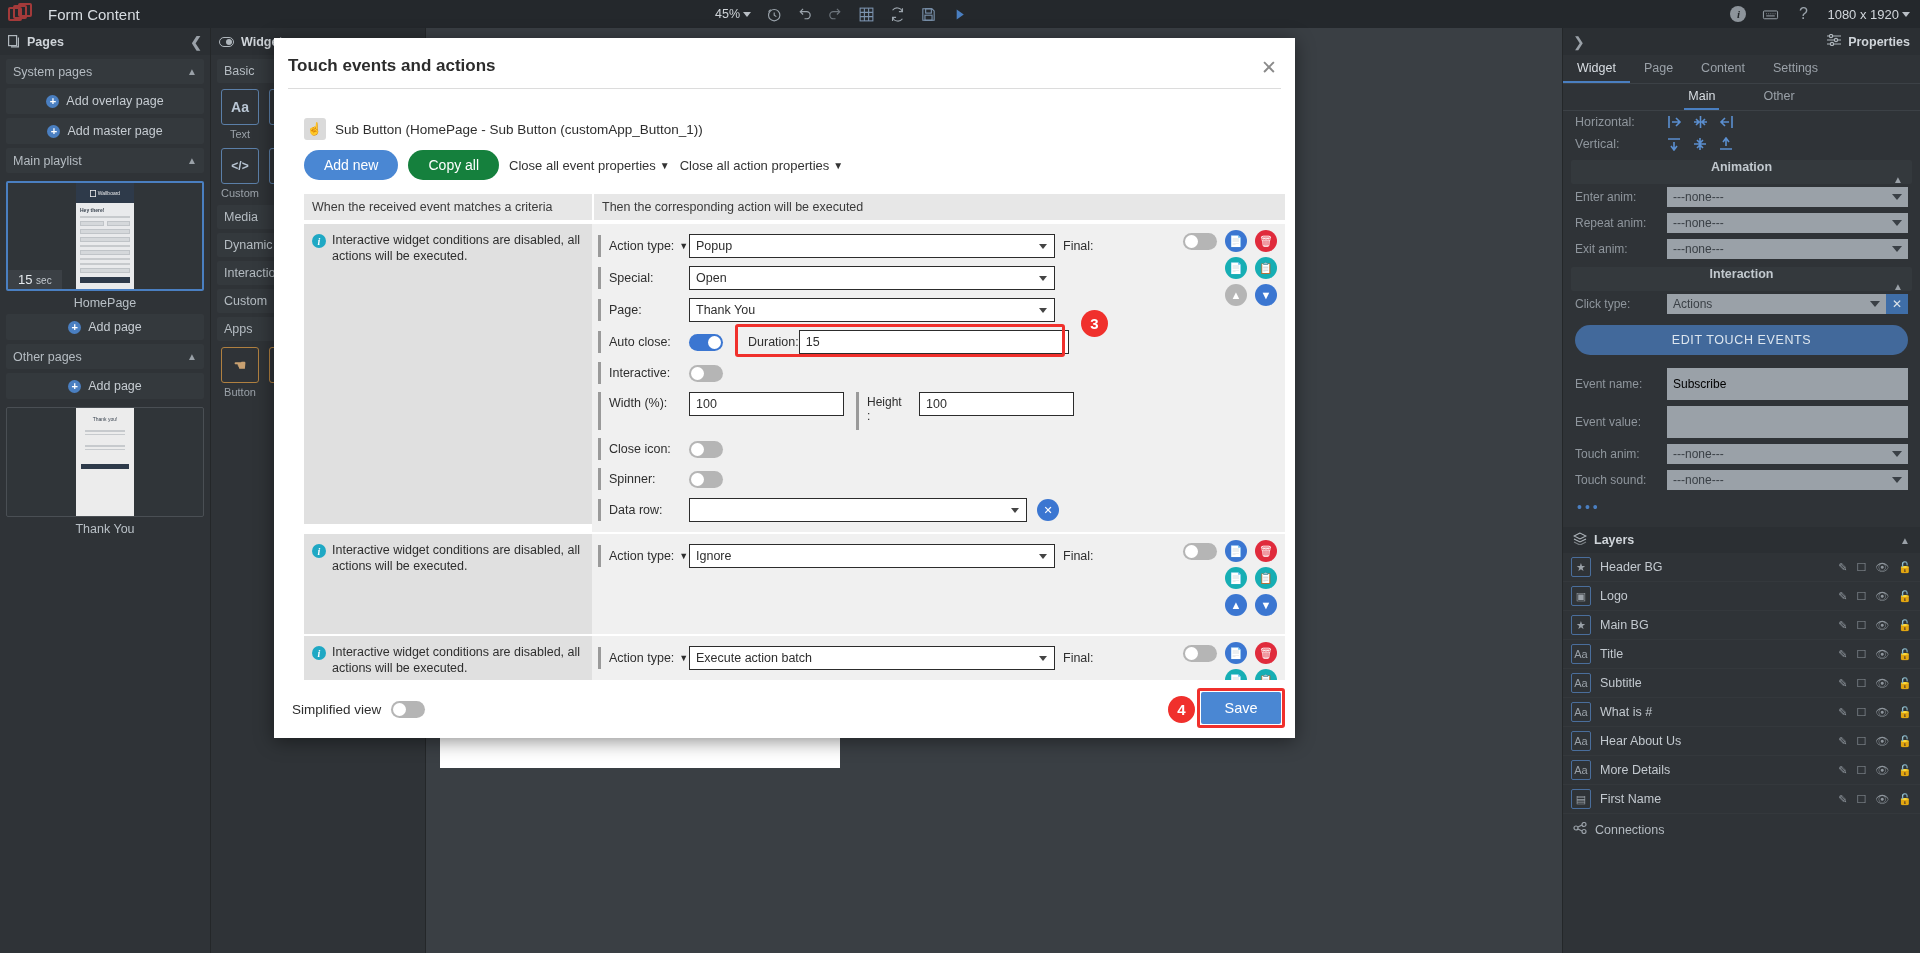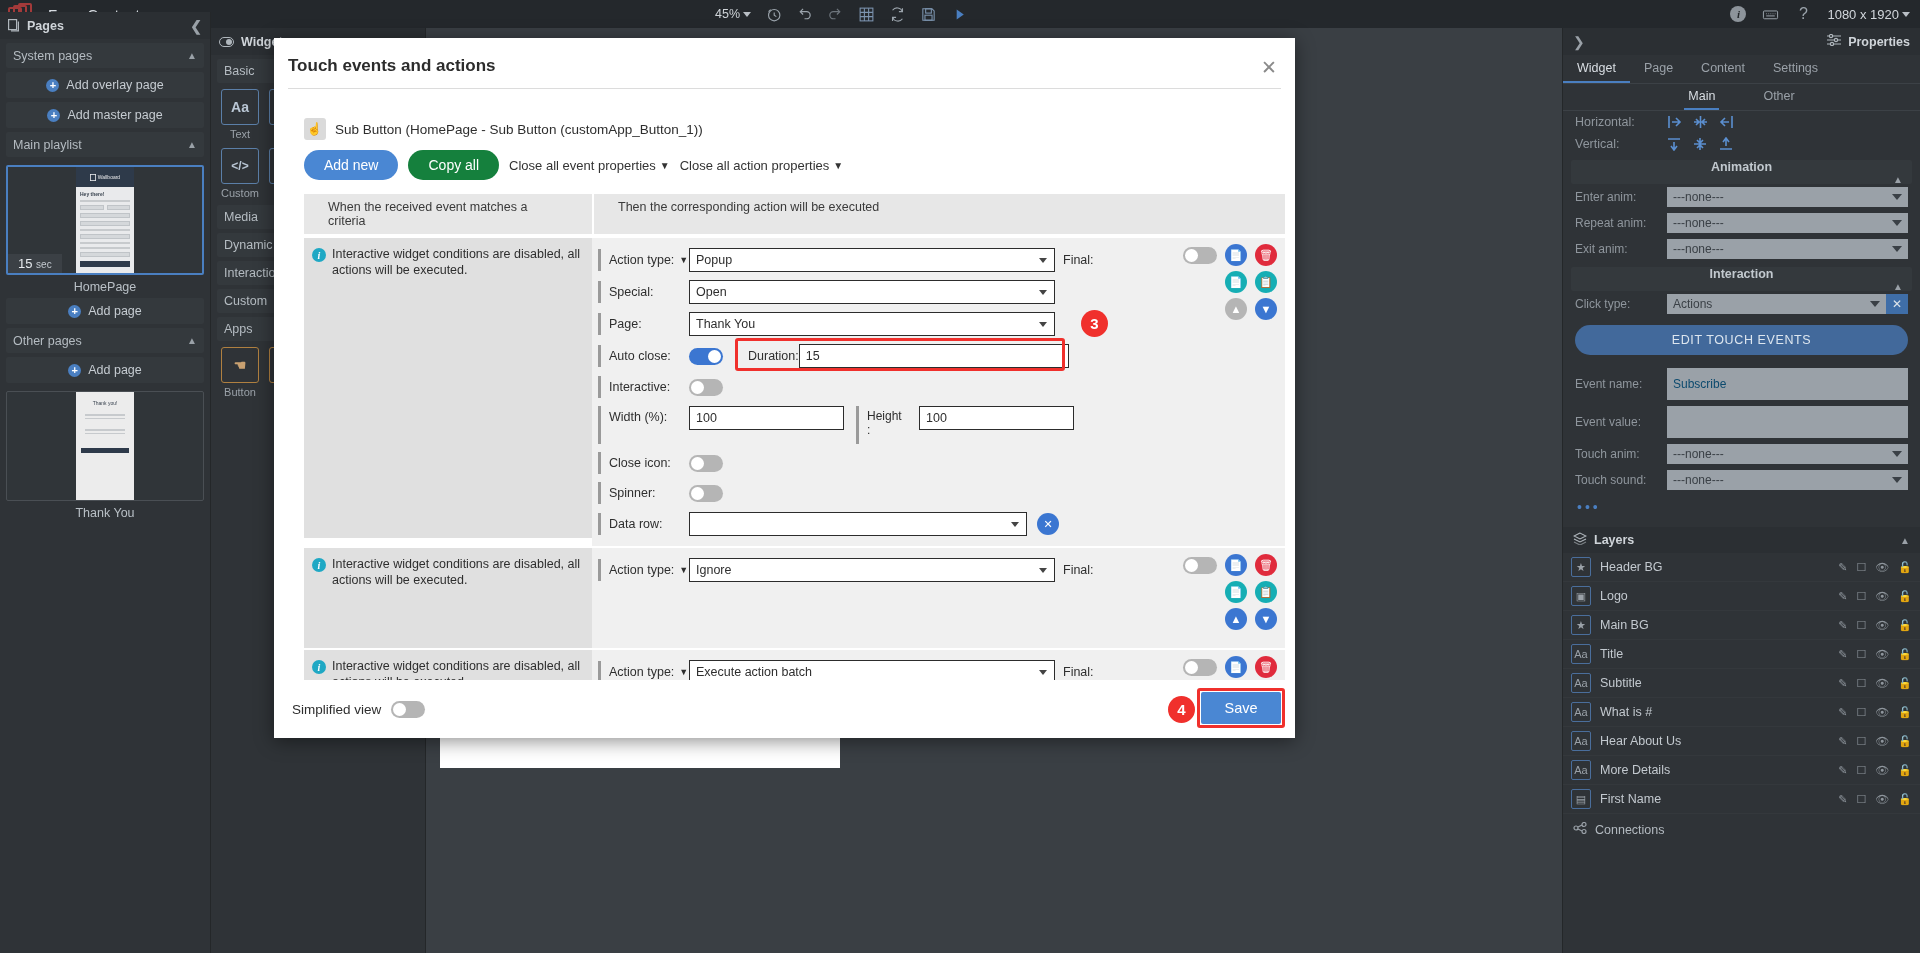--- a/index.html
+++ b/index.html
@@ -24,21 +24,21 @@
   .topbar-center { position:absolute; left:715px; top:0; height:28px; display:flex; align-items:center; gap:13px; }
   .zoomval { color:#cfd4d8; font-size:12.5px; }
   .caret-dn { width:0;height:0;border-left:4px solid transparent;border-right:4px solid transparent;border-top:5px solid #b9bfc5; display:inline-block; margin-left:3px; }
   .tb-ico { width:18px; height:18px; color:#9aa3ab; display:inline-flex; align-items:center; justify-content:center; }
   .tb-ico svg { width:17px; height:17px; }
   .topbar-right { position:absolute; right:10px; top:0; height:28px; display:flex; align-items:center; gap:15px; }
   .res-label { font-size:13px; color:#d2d7dc; }
   .info-circle { width:16px;height:16px;border-radius:50%;background:#8d949b;color:#24282c;font-size:11px;font-weight:bold;display:flex;align-items:center;justify-content:center; font-style:italic; font-family:"Liberation Serif",serif;}
 
   
-  .pages-panel { position:absolute; left:0; top:12px; width:211px; bottom:0; background:#2f3337; border-right:1px solid #242729; }
+  .pages-panel { position:absolute; left:0; top:28px; width:211px; bottom:0; background:#2f3337; border-right:1px solid #242729; }
   .panel-head { height:27px; display:flex; align-items:center; padding:0 8px; background:#2b2f33; color:#cfd4d9; font-weight:bold; font-size:12.5px; }
   .panel-head .ph-ico { margin-right:7px; display:flex; }
   .panel-head .collapse { margin-left:auto; color:#9aa1a8; font-size:14px; }
   .section-row { margin:4px 6px 0 6px; height:25px; display:flex; align-items:center; padding:0 7px; background:#34393d; border-radius:2px; color:#b5bcc2; font-size:12.5px;}
   .section-row .chev { margin-left:auto; font-size:10px; color:#9aa1a8; }
   .action-row { margin:4px 6px 0 6px; height:26px; display:flex; align-items:center; justify-content:center; gap:7px; background:#34393d; border-radius:2px; color:#c6ccd2; font-size:12.5px; }
   .plus-ico { width:13px;height:13px;border-radius:50%;background:#4a7fc1;color:#fff;font-size:11px;line-height:12px;text-align:center;font-weight:bold; }
   .thumb-wrap { margin:8px 6px 0 6px; }
   .thumb { position:relative; height:110px; background:#303539; border:2px solid #4a7fc1; border-radius:2px; display:flex; align-items:center; justify-content:center; overflow:hidden; }
   .thumb.plain { border:1px solid #4a4f54; }
@@ -83,21 +83,21 @@
   .rp-subtab.active { color:#d9dee3; border-bottom:2px solid #4a7fc1; }
   .rp-row { display:flex; align-items:center; padding:2px 12px; height:22px; }
   .rp-row .lbl { width:92px; color:#8f969d; font-size:12.5px; }
   .align-ico { color:#5b8fd0; margin-right:11px; font-size:14px; display:inline-flex; }
   .rp-section { margin:5px 8px 0 8px; height:24px; display:flex; align-items:center; padding:0 9px; background:#34393d; border-radius:2px; color:#c2c9cf; font-size:12.5px; font-weight:bold;flex-direction:column;}
   .rp-section .chev { margin-left:auto; font-size:10px; color:#9aa1a8; font-weight:normal;}
   .rp-field { display:flex; align-items:center; padding:3px 12px; }
   .rp-field .lbl { width:92px; color:#8f969d; font-size:12px; }
   .sel { flex:1; height:20px; background:#9aa1a8; color:#3a4046; font-size:12px; display:flex; align-items:center; padding:0 6px; position:relative;}
   .sel .ar { position:absolute; right:6px; width:0;height:0;border-left:5px solid transparent;border-right:5px solid transparent;border-top:6px solid #3a4046; }
-  .txtf { flex:1; height:20px; background:#9aa1a8; color:#0c4a6e; font-size:12px; display:flex; align-items:center; padding:16px 6px; }
+  .txtf { flex:1; height:20px; background:#9aa1a8; color:#000000; font-size:12px; display:flex; align-items:center; padding:16px 6px; }
   .xbtn { width:22px;height:20px;background:#3f6ea8;color:#dde4ea;display:flex;align-items:center;justify-content:center;font-size:12px;}
   .edit-btn { margin:8px 12px 10px 12px; height:30px; background:#42699b; border-radius:15px; color:#dde6ef; font-size:12.5px; letter-spacing:0.6px; display:flex;align-items:center;justify-content:center;}
   .dots { padding:6px 14px; color:#4a7fc1; letter-spacing:3px; font-size:14px; }
   .layers-head { margin-top:6px; height:26px; display:flex; align-items:center; padding:0 10px; background:#2b2f33; color:#cfd4d9; font-weight:bold; font-size:12.5px; gap:7px;}
   .layers-head .chev { margin-left:auto; font-size:10px; color:#9aa1a8; font-weight:normal;}
   .layer-row { display:flex; align-items:center; height:29px; padding:0 8px; border-bottom:1px solid #34383c; }
   .layer-ico { width:20px;height:20px;border:1px solid #4a6e9c; border-radius:2px; display:flex;align-items:center;justify-content:center; color:#9aa1a8; font-size:11px; margin-right:9px;}
   .layer-name { flex:1; color:#c3c9cf; font-size:12.5px; }
   .layer-tools { display:flex; gap:9px; color:#8f969d; font-size:11px; }
   .connections { display:flex; align-items:center; gap:8px; padding:8px 10px; color:#b3bac0; font-size:12.5px; }
@@ -110,21 +110,21 @@
   .modal-body { position:absolute; left:14px; right:10px; top:72px; bottom:58px; overflow:hidden; }
   .widget-chip { display:flex; align-items:center; gap:9px; padding:8px 0 0 16px; }
   .chip-ico { width:22px;height:22px;background:#dadada;border-radius:3px;display:flex;align-items:center;justify-content:center;font-size:12px;color:#555;}
   .chip-text { font-size:13.5px; color:#2e2e2e; }
   .btn-row { display:flex; align-items:center; gap:10px; padding:10px 0 0 16px; }
   .pill { height:30px; border-radius:15px; color:#fff; font-size:14px; display:flex;align-items:center;justify-content:center; padding:0 20px;}
   .pill.blue { background:#4a87d3; }
   .pill.teal { background:#15803d; }
   .link-drop { font-size:13px; color:#333; display:flex; align-items:center; gap:4px; }
   .hdr-row { display:flex; margin:14px 0 0 16px; }
-  .hdr-cell { background:#e7e7e7; color:#3a3a3a; font-size:12.5px; padding:6px 24px; }
+  .hdr-cell { background:#e7e7e7; color:#3a3a3a; font-size:12.5px; padding:6px 8px; }
   .hdr-cell.c1 { width:288px; }
   .hdr-cell.c2 { flex:1; margin-left:2px; }
   .scrollarea { position:relative; margin-left:16px; margin-top:4px; height:432px; }
   .act-block { display:flex; position:relative; margin-bottom:2px; }
   .crit-cell { width:288px; background:#e0e0e0; padding:9px 8px; display:flex; gap:6px; align-items:flex-start; }
   .info-i { width:14px;height:14px;border-radius:50%;background:#1fa8c4;color:#fff;font-size:10px;font-weight:bold;display:flex;align-items:center;justify-content:center;flex:0 0 14px;margin-top:1px;font-family:"Liberation Serif",serif;font-style:italic;}
   .crit-text { font-size:12.5px; color:#2e2e2e; line-height:1.25; }
   .act-cell { flex:1; background:#f0f0f0; padding:6px 0 6px 0; position:relative; }
   .frow { display:flex; align-items:center; padding:4px 0 4px 6px; }
   .fbar { width:3px; height:22px; background:#9a9a9a; margin-right:8px; }

